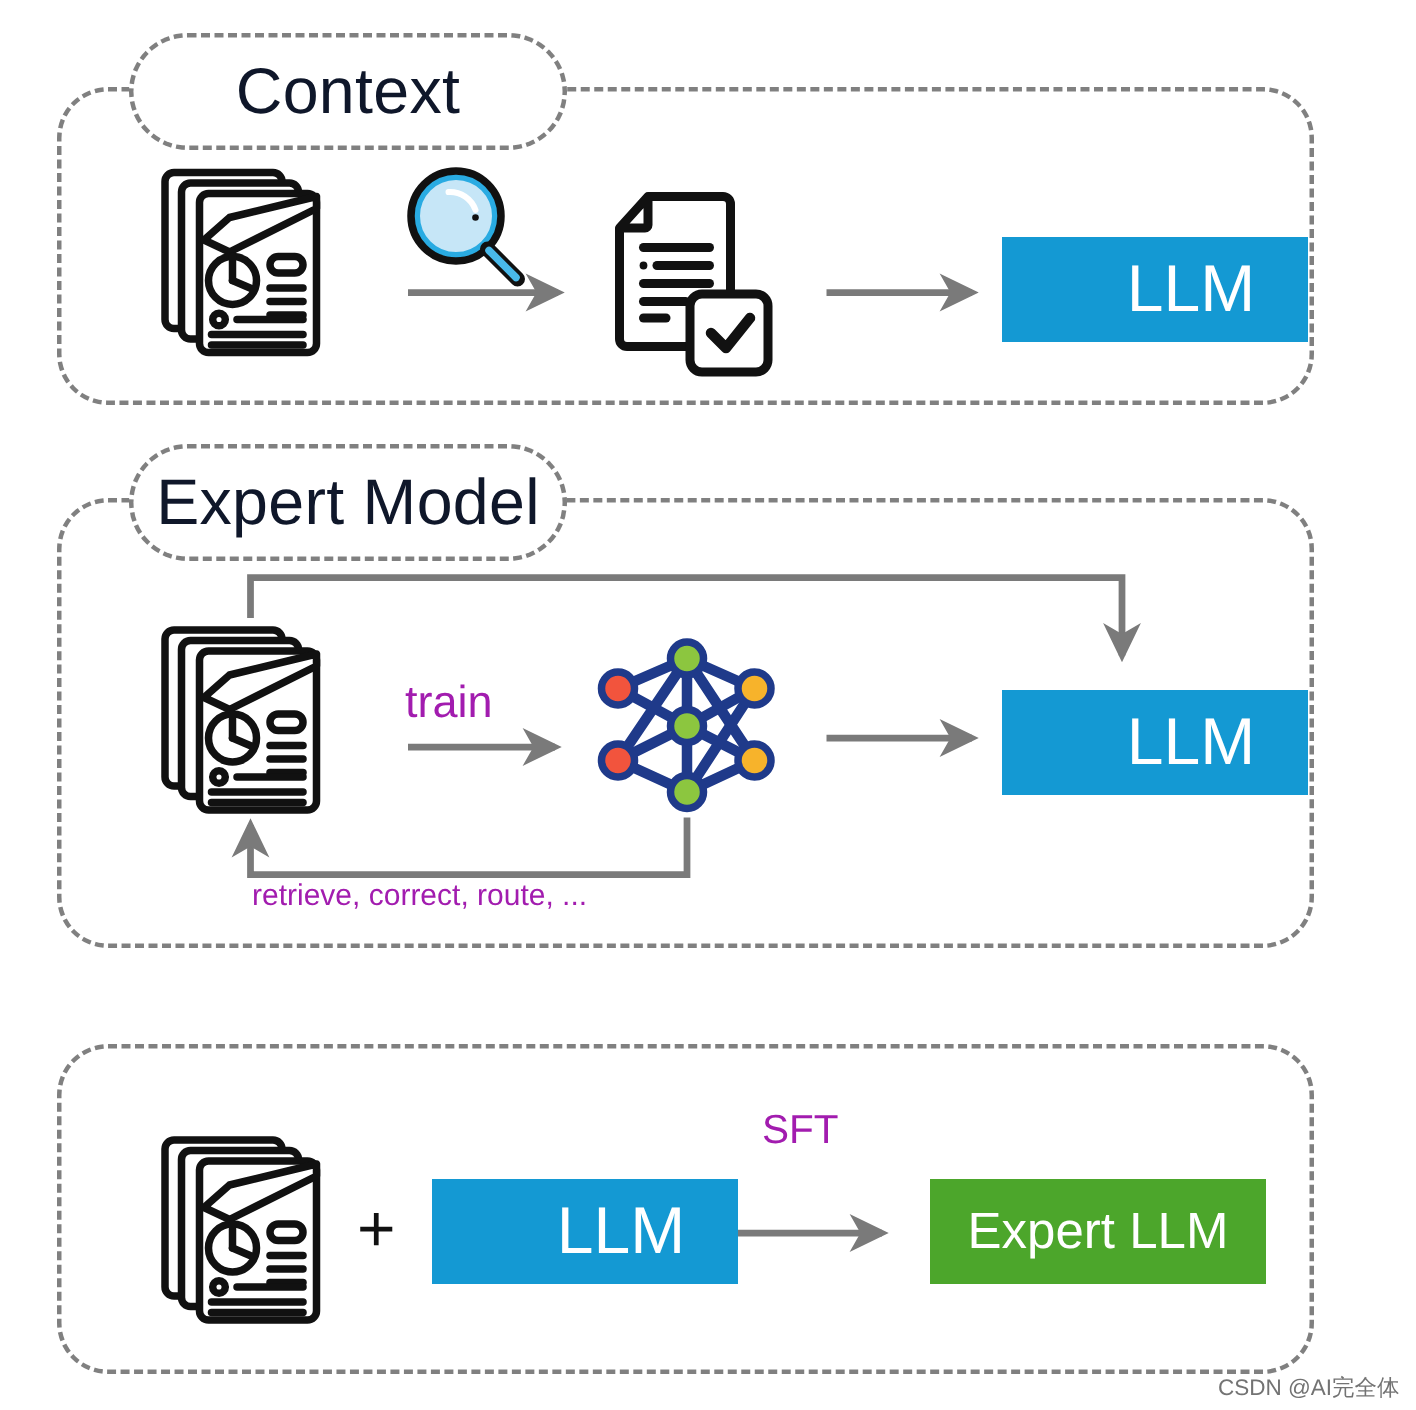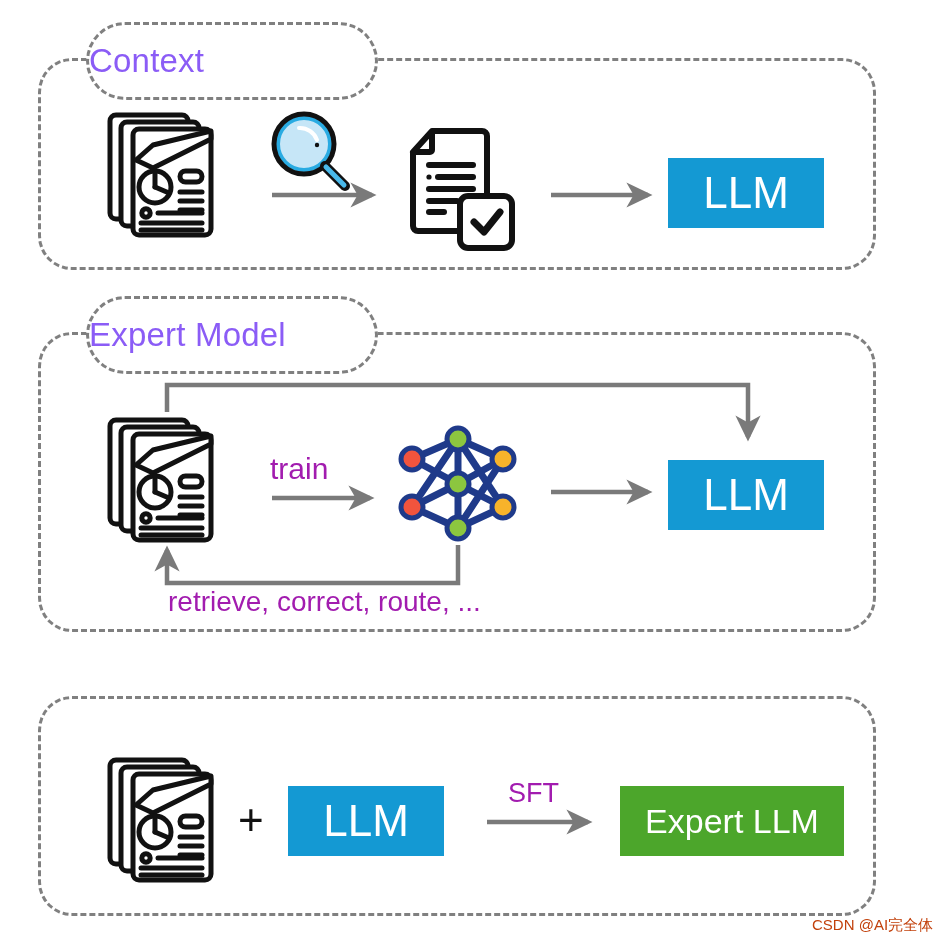--- a/index.html
+++ b/index.html
@@ -27,39 +27,39 @@
     background: transparent;
   }
   .section-label {
     position: absolute;
     border: 3px dashed #808080;
     border-radius: 50px;
     box-sizing: border-box;
     background: #ffffff;
     display: flex;
     align-items: center;
-    justify-content: flex-start;
-    color: #8b5cf6;
-    font-size: 33px;
+    justify-content: center;
+    color: #0f172a;
+    font-size: 43px;
     letter-spacing: 0.2px;
     white-space: nowrap;
     z-index: 5;
   }
 
   
   .model-box {
     position: absolute;
     display: flex;
     align-items: center;
     justify-content: center;
     color: #ffffff;
     font-weight: 400;
     z-index: 3;
   }
-  .model-box.llm   { background: #1499D3; }
+  .model-box.llm   { background: #1499D3; padding-left: 48px; }
   .model-box.green { background: #4CA62B; }
 
   
   .plain-text {
     position: absolute;
     color: #a21caf;
     white-space: nowrap;
     z-index: 4;
   }
   .plus-sign {
@@ -75,21 +75,21 @@
     position: absolute;
     left: 0; top: 0;
     width: 944px; height: 940px;
     pointer-events: none;
     z-index: 2;
   }
 
   
   .watermark {
     position: absolute;
-    color: #c2410c;
+    color: #737373;
     font-size: 15px;
     white-space: nowrap;
     z-index: 9;
   }
 </style>
 </head>
 <body>
 
 <div id="canvas">
 
@@ -252,31 +252,31 @@
   <div class="section-label" style="left:86px; top:296px; width:292px; height:78px;">
     <span>Expert Model</span>
   </div>
 
   <div class="plain-text" style="left:270px; top:452px; font-size:30px;">train</div>
 
   <div class="model-box llm" style="left:668px; top:460px; width:156px; height:70px; font-size:44px;">
     <span>LLM</span>
   </div>
 
-  <div class="plain-text" style="left:168px; top:586px; font-size:28px;">retrieve, correct, route, ...</div>
+  <div class="plain-text" style="left:168px; top:586px; font-size:20px;">retrieve, correct, route, ...</div>
 
   <div class="section" style="left:38px; top:696px; width:838px; height:220px;"></div>
 
   <div class="plus-sign" style="left:238px; top:798px;">+</div>
 
   <div class="model-box llm" style="left:288px; top:786px; width:156px; height:70px; font-size:44px;">
     <span>LLM</span>
   </div>
 
-  <div class="plain-text" style="left:508px; top:778px; font-size:27px;">SFT</div>
+  <div class="plain-text" style="left:508px; top:738px; font-size:27px;">SFT</div>
 
   <div class="model-box green" style="left:620px; top:786px; width:224px; height:70px; font-size:34px;">
     <span>Expert LLM</span>
   </div>
 
   <div class="watermark" style="left:812px; top:916px;">CSDN @AI完全体</div>
 
 </div>
 
 </body></html>

